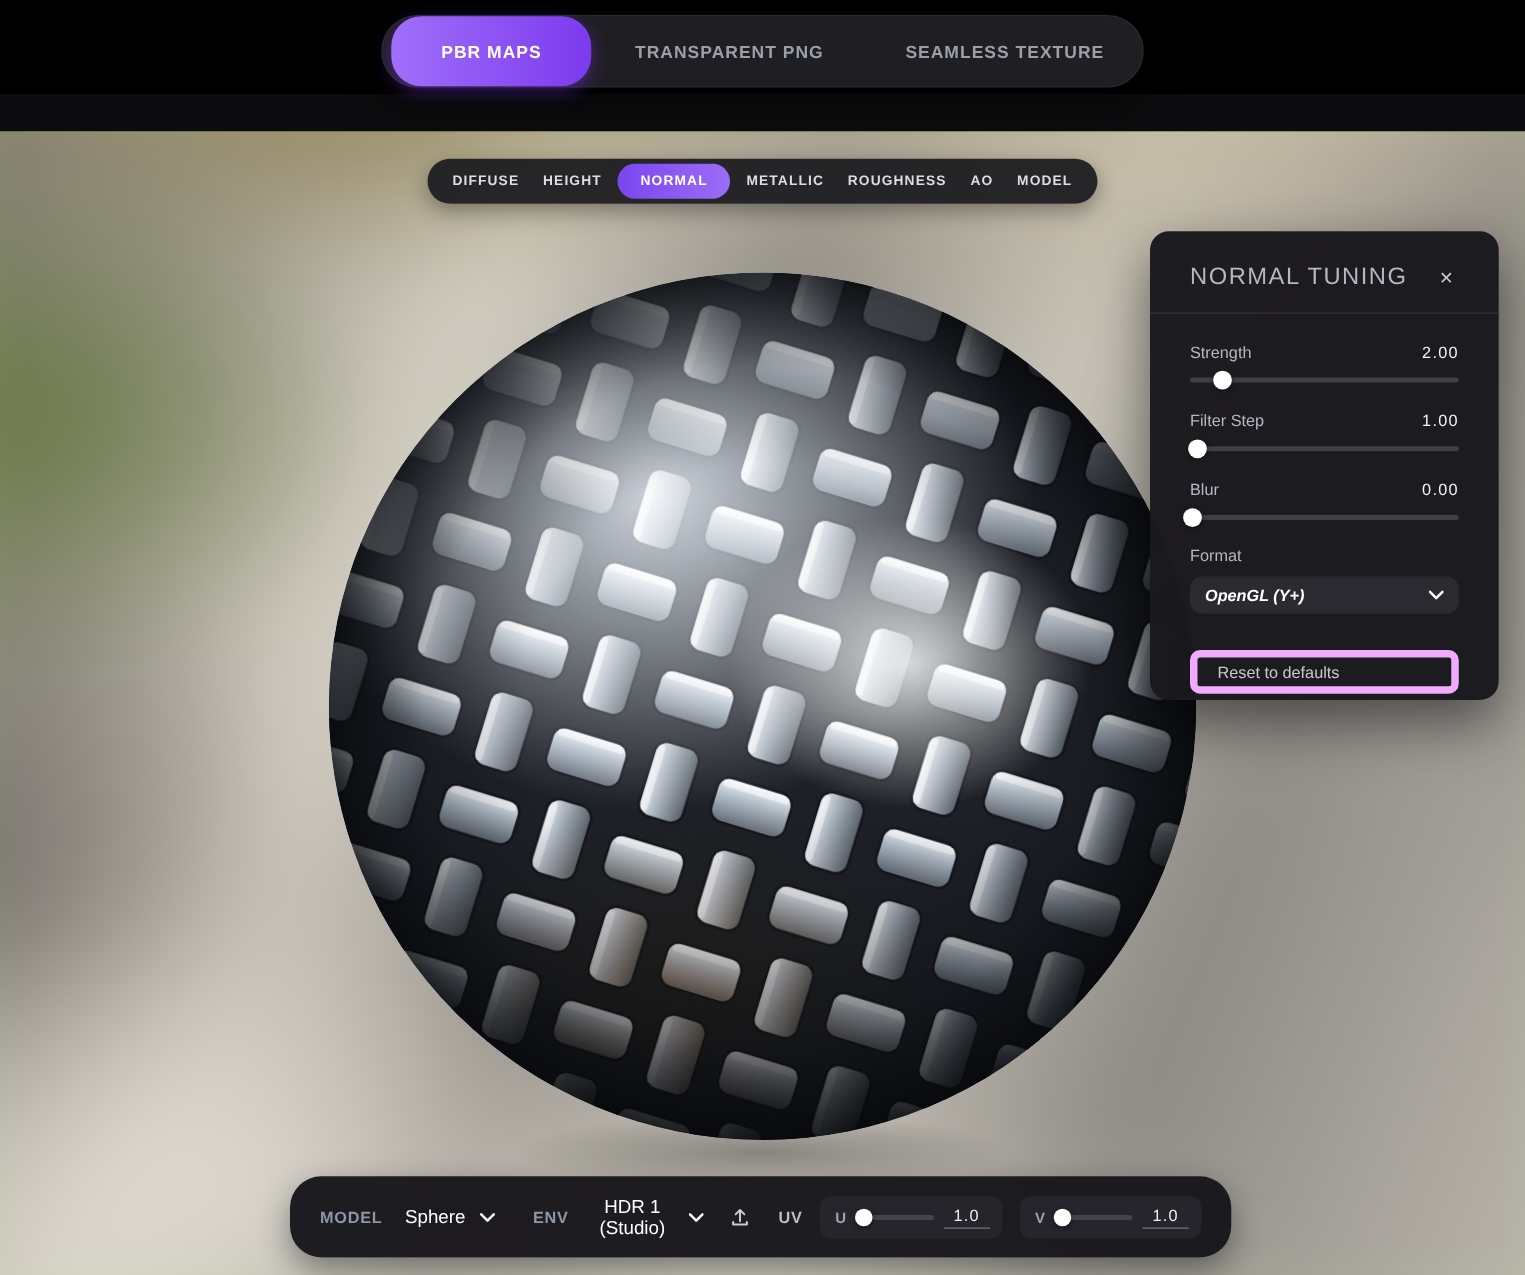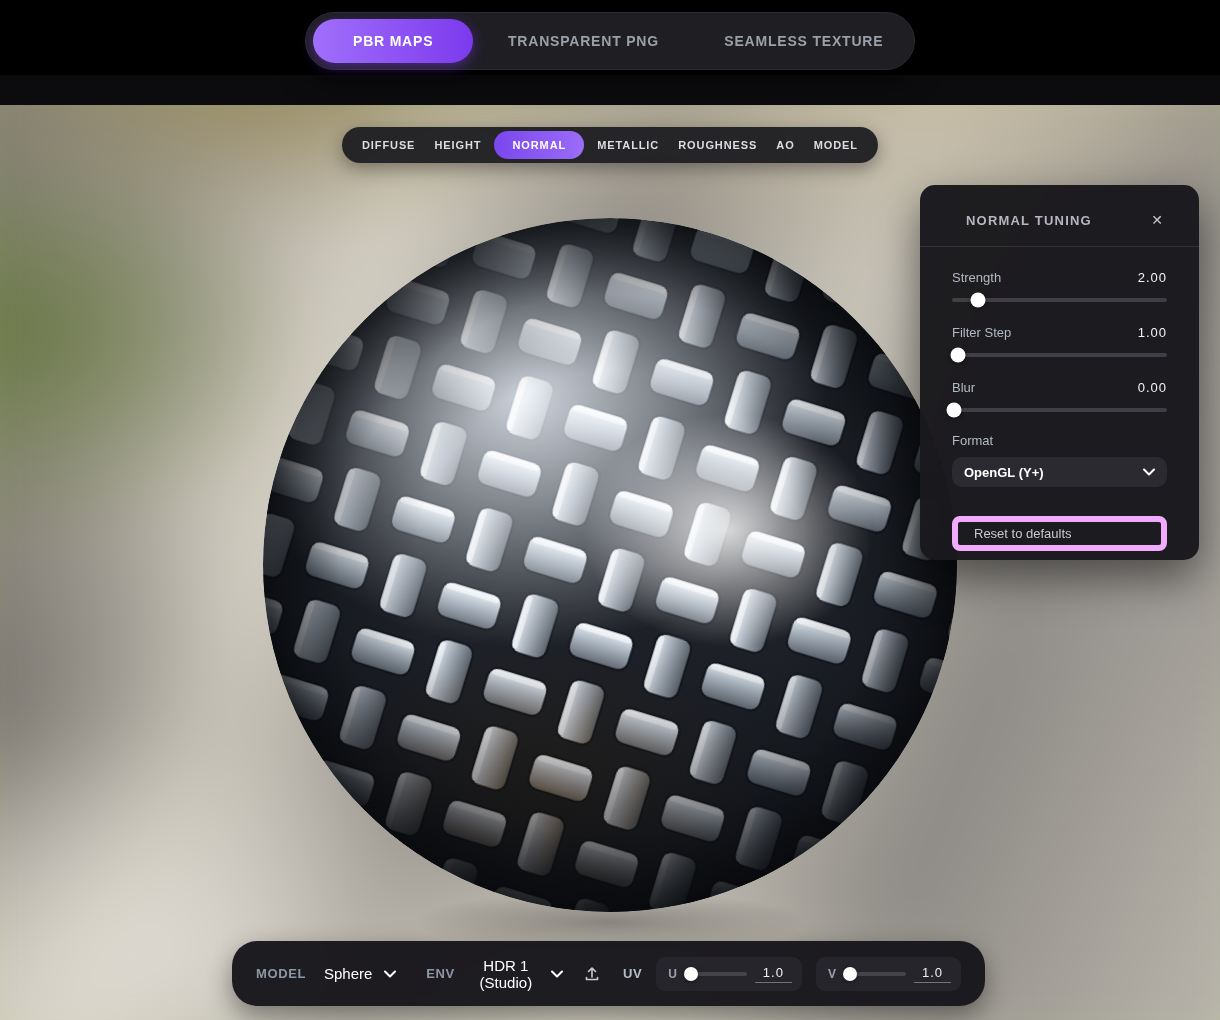--- a/index.html
+++ b/index.html
@@ -19,21 +19,21 @@
     background:#1f1e23;border:1px solid #2b2a31;border-radius:30px;
     box-shadow:0 12px 28px rgba(0,0,0,.55);
     display:flex;align-items:center;padding:0;box-sizing:border-box;
   }
   .nav-tab{
     flex:1;background:none;border:none;cursor:pointer;
     font-family:"Liberation Sans",sans-serif;font-size:14px;font-weight:bold;
     letter-spacing:.8px;color:#9aa0a8;text-align:center;padding:0 10px;height:100%;
   }
   .nav-tab.active{
-    flex:0 0 auto;height:44px;margin-left:7px;padding:0 40px;
+    flex:0 0 auto;height:56px;margin-left:7px;padding:0 40px;
     background:linear-gradient(90deg,#a06ffb,#7c3aed);
     border-radius:24px;color:#fff;
     box-shadow:0 4px 14px rgba(124,58,237,.45);
   }
   
   .viewport{
     position:absolute;left:0;top:105px;width:1220px;height:915px;overflow:hidden;
     background:#bef264;
   }
   .bg-blur{
@@ -84,21 +84,21 @@
   .ov-bottom{background:linear-gradient(to top,rgba(10,12,16,.55),rgba(10,12,16,0) 38%);}
   .ov-vignette{background:radial-gradient(circle closest-side at 50% 50%,rgba(8,10,14,0) 56%,rgba(8,10,14,.22) 78%,rgba(5,7,10,.78) 100%);}
   
   .panel{
     position:absolute;right:21px;top:80px;width:279px;height:375px;
     background:rgba(25,24,29,.98);border-radius:15px;
     box-shadow:0 18px 44px rgba(0,0,0,.5);
     padding:26px 32px 0;box-sizing:border-box;z-index:25;color:#eee;
   }
   .panel-head{display:flex;align-items:center;justify-content:space-between;}
-  .panel-title{font-size:13px;font-weight:bold;letter-spacing:1.2px;color:#b7b6c2;margin-left:14px;}
+  .panel-title{font-size:19px;font-weight:normal;letter-spacing:1.2px;color:#b7b6c2;}
   .panel-close{
     background:none;border:none;cursor:pointer;color:#c9c8cf;
     font-size:14px;line-height:1;padding:2px 4px;font-family:"Liberation Sans",sans-serif;
   }
   .panel-divider{height:1px;background:#323138;margin:17px -32px 0;}
   .trow{margin-top:23px;}
   .trow-head{display:flex;justify-content:space-between;align-items:baseline;gap:18px;}
   .tlabel{font-size:13px;color:#b3bac3;}
   .tvalue{font-size:13px;color:#f4f4f6;letter-spacing:1px;}
   .track{
@@ -107,21 +107,21 @@
   }
   .thumb{
     position:absolute;top:50%;width:15px;height:15px;border-radius:50%;
     background:#fff;transform:translate(-50%,-50%);box-shadow:0 1px 4px rgba(0,0,0,.5);
     cursor:grab;
   }
   .format-label{margin-top:21px;font-size:13px;color:#b3bac3;}
   .format-select{
     margin-top:9px;width:215px;height:30px;background:#2b2a30;border:none;
     border-radius:10px;display:flex;align-items:center;justify-content:space-between;
-    padding:0 12px;box-sizing:border-box;cursor:pointer;color:#fff;
+    padding:0 12px;box-sizing:border-box;cursor:pointer;color:#fff;font-style:italic;
   }
   .format-value{font-size:13px;font-weight:bold;}
   .reset-btn{
     margin-top:29px;width:215px;height:35px;background:transparent;
     border:6px solid #f0abfc;border-radius:8px;cursor:pointer;
     color:#c9c8cf;font-size:13px;text-align:left;padding:0 16px;
     font-family:"Liberation Sans",sans-serif;
   }
   
   .bottom-bar{

